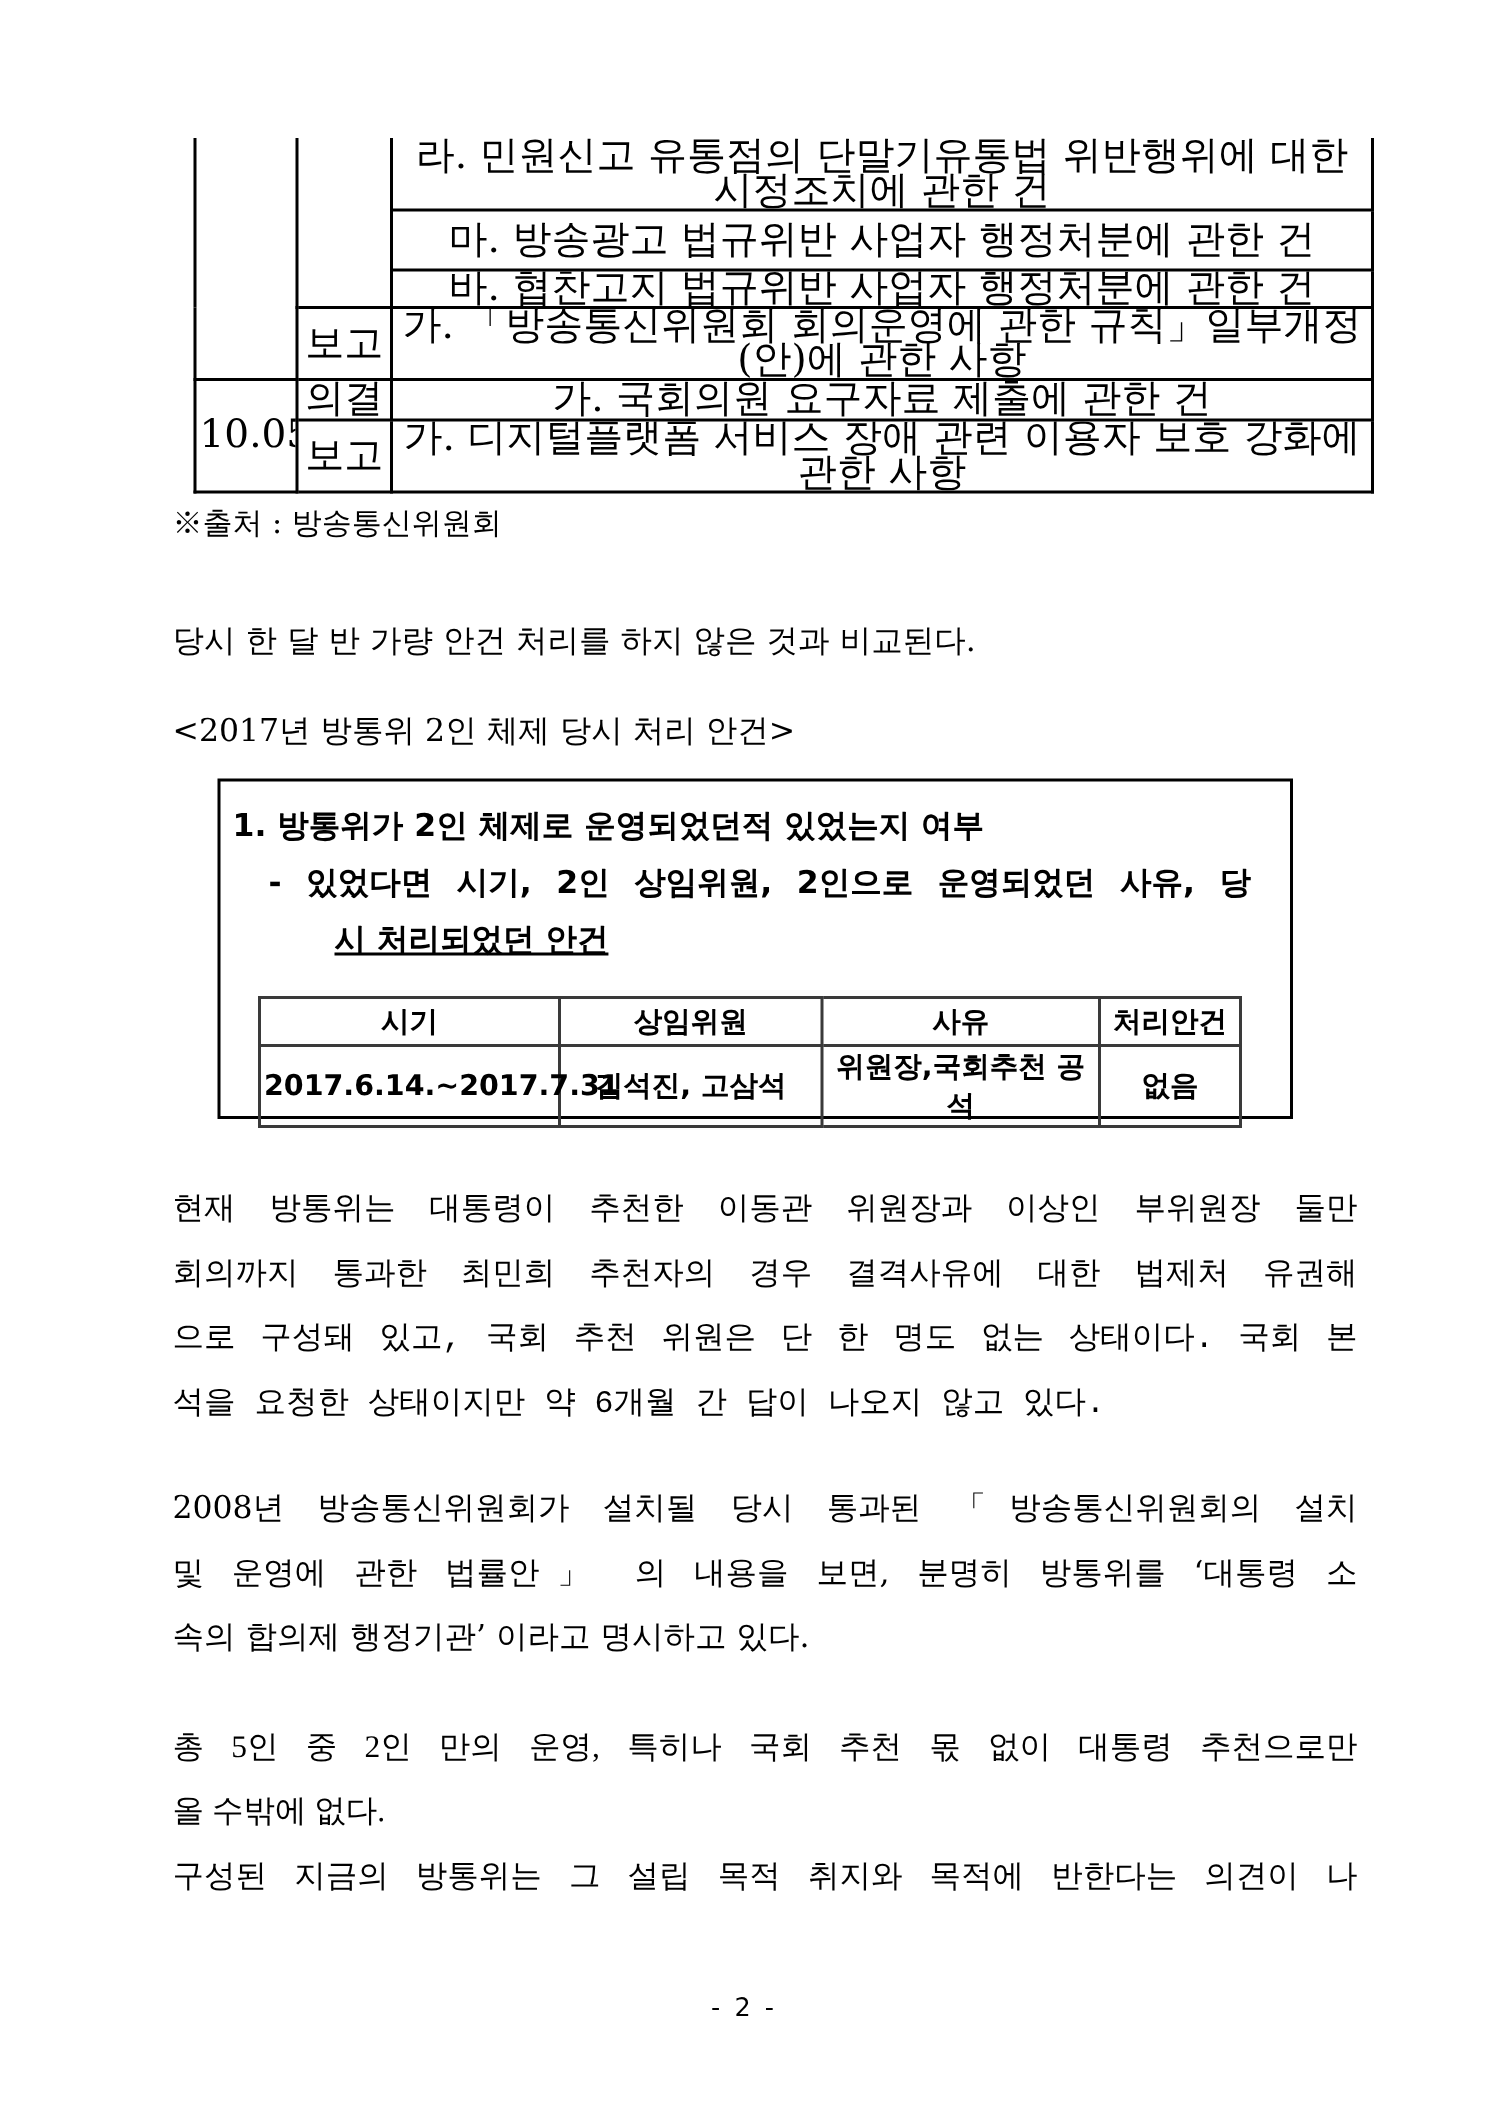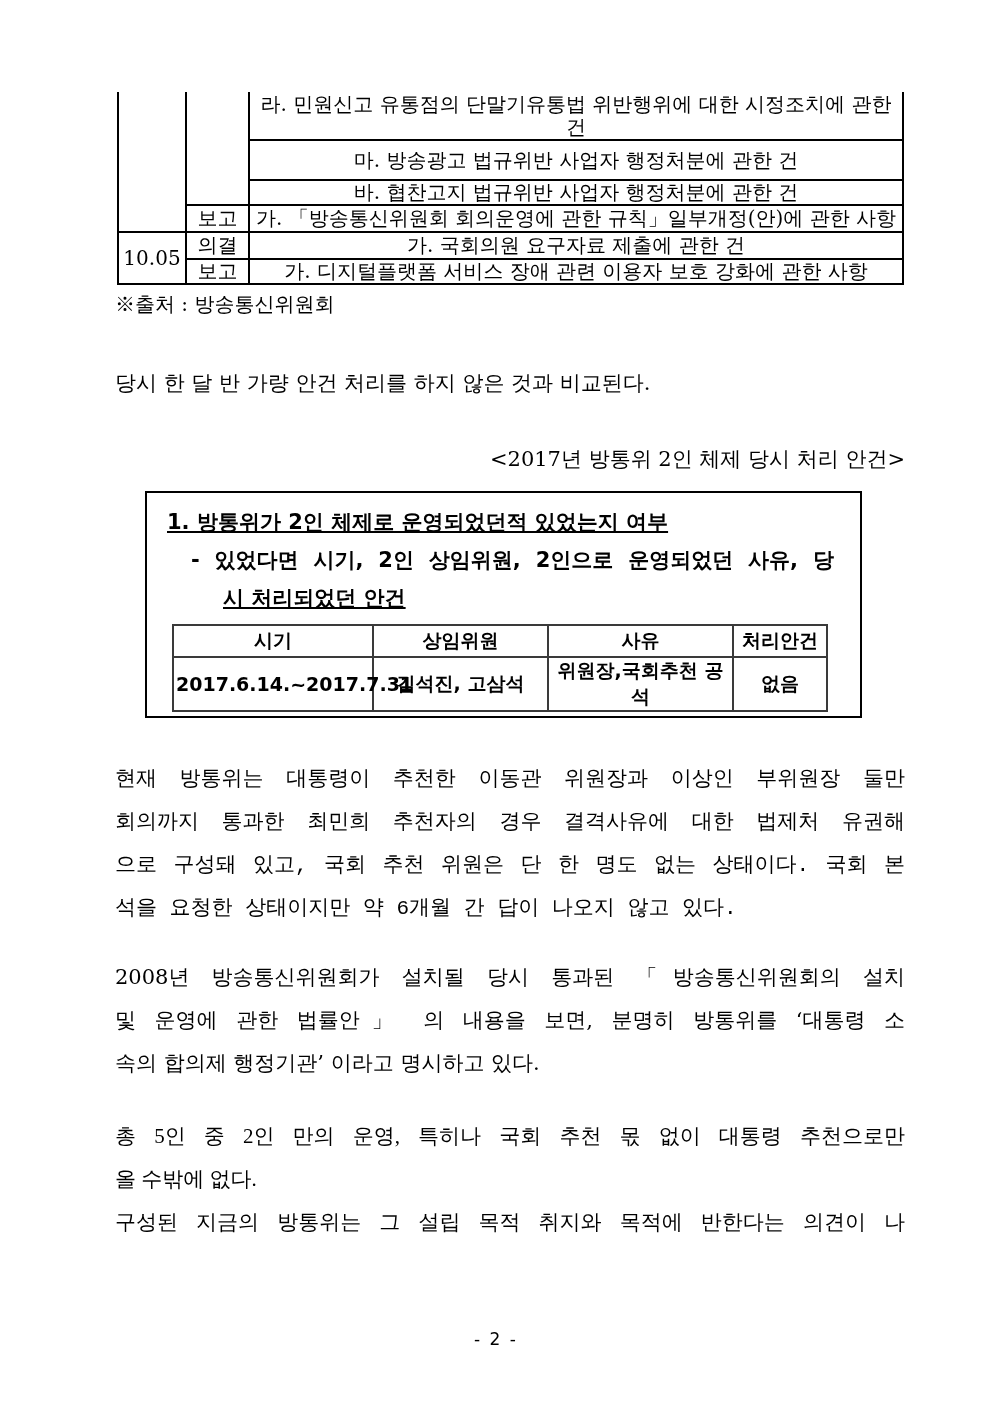--- a/index.html
+++ b/index.html
@@ -18,22 +18,22 @@
     top: 0;
     width: 790px;
   }
 
   
   table.agenda {
     border-collapse: collapse;
     table-layout: fixed;
     width: 787px;
     margin-top: 92px;
-    margin-left: 2px;
-    font-size: 20px;
+    margin-left: 14px;
+    font-size: 26px;
   }
   table.agenda td {
     border: 2px solid #000;
     text-align: center;
     vertical-align: middle;
     padding: 0 2px;
     line-height: 23px;
     overflow: hidden;
   }
   table.agenda tr.first td { border-top: none; }
@@ -51,54 +51,54 @@
     line-height: 43px;
     white-space: nowrap;
   }
   .para .line.just {
     white-space: normal;
     text-align: justify;
     text-align-last: justify;
   }
 
   .caption-title {
-    margin-top: 38px;
+    margin-top: 22px;
     font-size: 21px;
     height: 32px;
     line-height: 32px;
-    text-align: right;
+    text-align: left;
   }
 
   
   .inquiry-box {
     box-sizing: border-box;
     margin-top: 16px;
     margin-left: 30px;
     width: 717px;
     height: 227px;
     border: 2px solid #000;
     font-family: "DejaVu Sans", "Liberation Sans", sans-serif;
     font-weight: 700;
     font-size: 21px;
     padding-top: 10px;
   }
   .inquiry-box .bline {
     line-height: 38px;
     padding-right: 26px;
   }
-  .inquiry-box .bline.l1 { padding-left: 20px; text-decoration: underline; }
-  .inquiry-box .bline.l2 { padding-left: 44px; text-align: justify; text-align-last: justify; }
+  .inquiry-box .bline.l1 { padding-left: 8px; }
+  .inquiry-box .bline.l2 { padding-left: 32px; text-align: justify; text-align-last: justify; }
   .inquiry-box .bline.l3 { padding-left: 76px; text-decoration: underline; }
 
   table.inner {
     border-collapse: collapse;
     table-layout: fixed;
     width: 654px;
     margin-left: 25px;
-    margin-top: 7px;
+    margin-top: 19px;
     font-size: 19px;
     font-weight: 600;
   }
   table.inner th, table.inner td {
     border: 2px solid #3a3a3a;
     text-align: center;
     vertical-align: middle;
     padding: 0 2px;
     font-weight: 600;
   }

